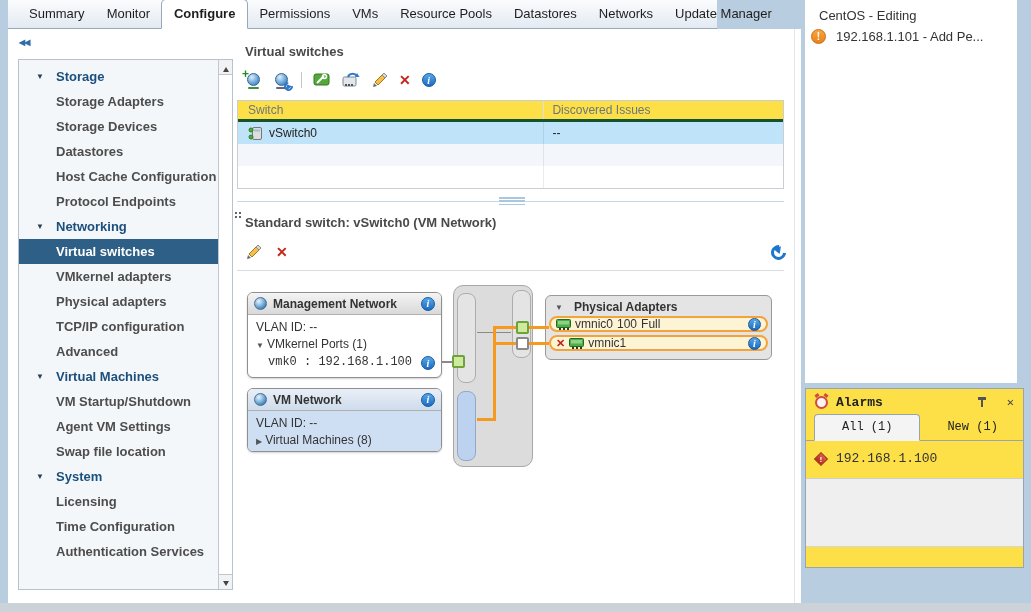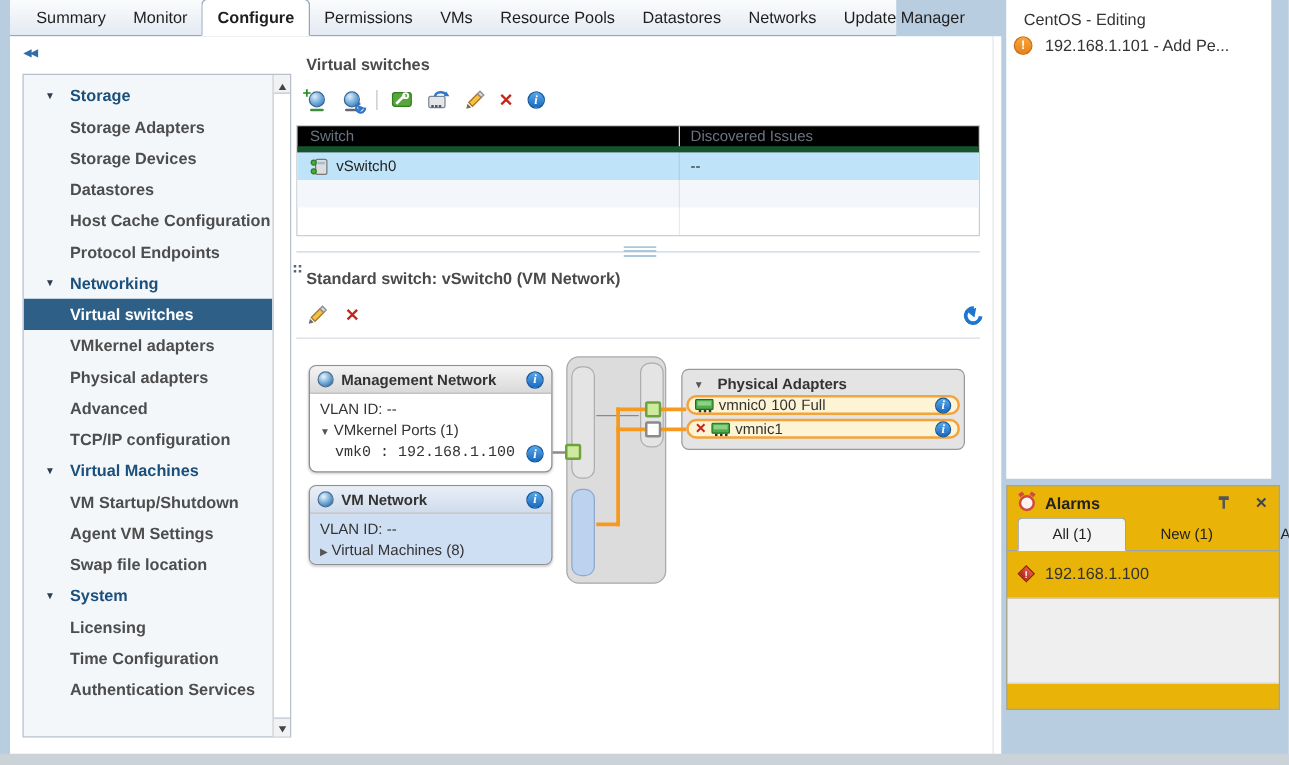--- a/index.html
+++ b/index.html
@@ -69,21 +69,21 @@
     background:linear-gradient(#58a7e8,#1b6ac0); border:1px solid #155a9e; color:#fff;
     font-family:"Liberation Serif", serif; font-style:italic; font-weight:bold; font-size:10px;
     display:flex; align-items:center; justify-content:center; }
 
   
   .vs-table { position:absolute; left:0; top:71px; width:547px; border:1px solid #c9ced4; background:#fff; }
   .vs-row { display:flex; height:22px; align-items:center; font-size:12px; }
   .vs-row .c1 { width:306px; padding-left:10px; display:flex; align-items:center; gap:6px; height:100%; }
   .vs-row .c2 { width:240px; padding-left:8px; border-left:1px solid rgba(0,0,0,0.08); height:100%;
     display:flex; align-items:center; }
-  .vs-head { height:21px; background:#000000; border-bottom:5px solid #14532d; color:#6b7580; }
+  .vs-head { height:21px; background:#fde047; border-bottom:3px solid #14532d; color:#6b7580; }
   .vs-head .c2 { border-left:1px solid #dcdfe3; }
   .row-sel { background:#bfe3f8; color:#222; }
   .row-alt { background:#f3f7fb; }
 
   .splitter { position:absolute; left:0; top:168px; width:547px; height:9px; }
   .splitter .line { position:absolute; top:4px; left:0; right:0; height:1px; background:#ccd6de; }
   .hgrip { position:absolute; left:262px; top:0; width:26px; height:9px;
     background:repeating-linear-gradient(#a9c7dd 0 1.6px, transparent 1.6px 3.4px); }
 
   .detail-title { position:absolute; left:8px; top:186px; font-weight:bold; color:#4a4a4a; }
@@ -134,21 +134,21 @@
 
   
   .wip { position:absolute; left:805px; top:0; width:212px; height:383px; background:#fff; }
   .wip-item1 { position:absolute; left:14px; top:8px; color:#333; }
   .wip-item2 { position:absolute; left:6px; top:29px; display:flex; align-items:center; gap:10px; color:#333; }
   .warn { width:15px; height:15px; border-radius:50%; background:linear-gradient(#f7a63f,#e8821a);
     border:1px solid #c96d12; color:#fff; font-weight:bold; font-size:10px; text-align:center;
     line-height:14px; flex:0 0 auto; }
 
   .alarms { position:absolute; left:805px; top:388px; width:219px; height:180px;
-    background:#eab308; border:1px solid #9aa4ad; }
+    background:#fde047; border:1px solid #9aa4ad;font-family:Liberation Mono, monospace; }
   .al-head { height:26px; display:flex; align-items:center; gap:8px; padding:0 9px; }
   .al-title { font-weight:bold; color:#222; }
   .clock { width:13px; height:13px; border-radius:50%; background:#fdf3f2; border:2px solid #cf4a3f; position:relative; }
   .clock::before, .clock::after { content:""; position:absolute; width:4px; height:3px; background:#cf4a3f; top:-4px; }
   .clock::before { left:-2px; transform:rotate(-35deg); }
   .clock::after { right:-2px; transform:rotate(35deg); }
   .pin { margin-left:auto; width:10px; height:11px; position:relative; }
   .pin::before { content:""; position:absolute; top:0; left:1px; width:8px; height:3px; background:#555; }
   .pin::after { content:""; position:absolute; top:3px; left:4px; width:2px; height:7px; background:#555; }
   .al-close { color:#444; font-weight:bold; font-size:12px; margin-left:12px; }
@@ -197,22 +197,22 @@
         <div class="nav-row">Datastores</div>
         <div class="nav-row">Host Cache Configuration</div>
         <div class="nav-row">Protocol Endpoints</div>
         <div class="nav-row section">
           <span class="tri">▼</span>
           <span>Networking</span>
         </div>
         <div class="nav-row selected">Virtual switches</div>
         <div class="nav-row">VMkernel adapters</div>
         <div class="nav-row">Physical adapters</div>
+        <div class="nav-row">TCP/IP configuration</div>
         <div class="nav-row">Advanced</div>
-        <div class="nav-row">TCP/IP configuration</div>
         <div class="nav-row section">
           <span class="tri">▼</span>
           <span>Virtual Machines</span>
         </div>
         <div class="nav-row">VM Startup/Shutdown</div>
         <div class="nav-row">Agent VM Settings</div>
         <div class="nav-row">Swap file location</div>
         <div class="nav-row section">
           <span class="tri">▼</span>
           <span>System</span>

